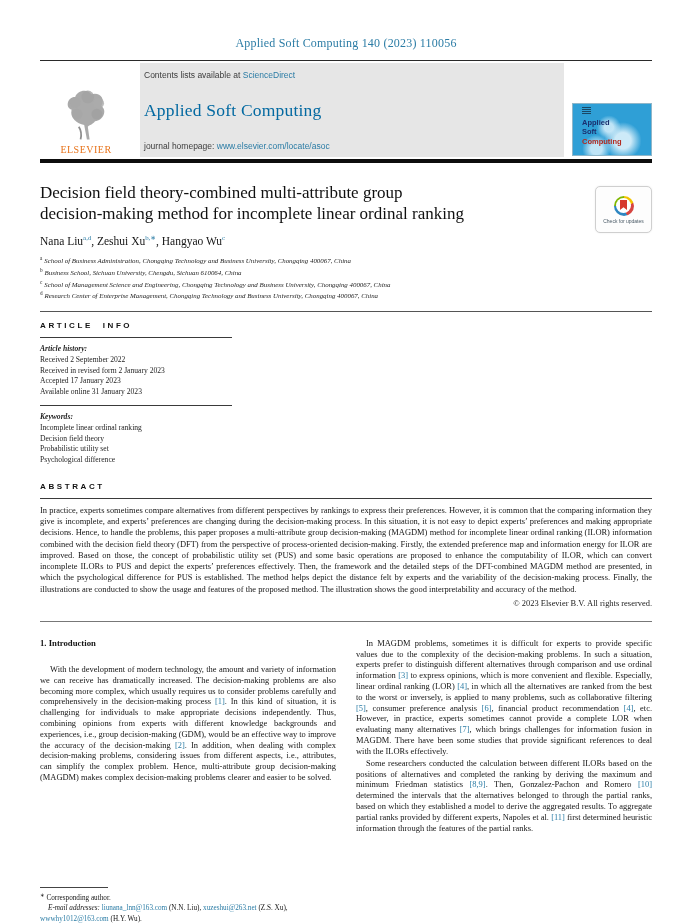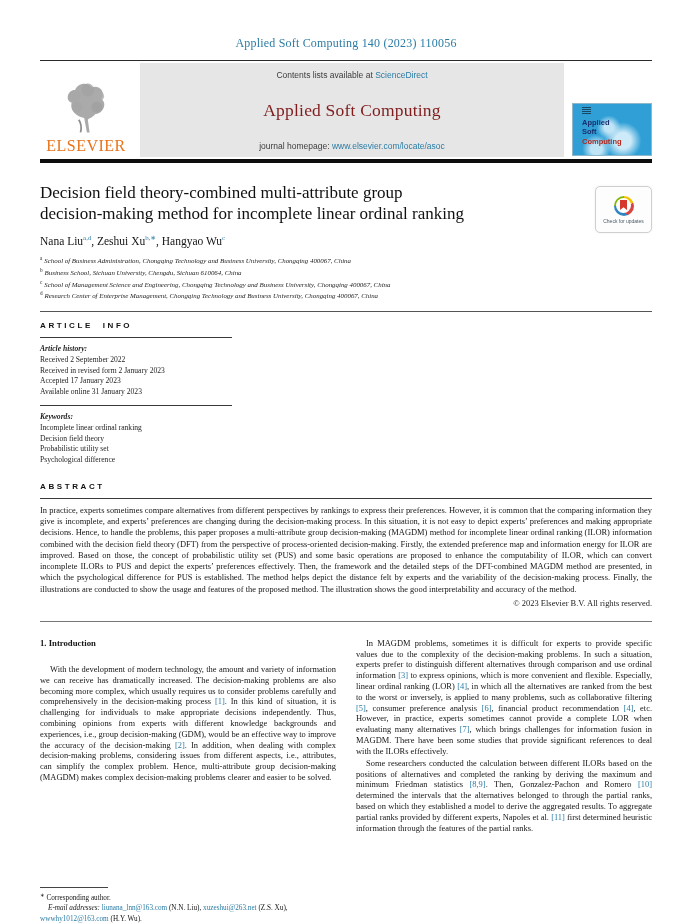--- a/index.html
+++ b/index.html
@@ -15,27 +15,27 @@
 
   
   .jref { padding-top:36px; text-align:center; font-size:12px; color:#2b7ca5; letter-spacing:.2px; }
   .rule-thin  { border-top:1px solid #2a2a2a; margin-top:9px; }
   .rule-black-thick { height:3.5px; background:#0d0d0d; margin-top:2px; }
 
   
   .header-band { display:flex; margin-top:2px; height:94px; align-items:stretch; }
   .logo-col { width:92px; display:flex; flex-direction:column; align-items:center; justify-content:flex-end; padding-bottom:2px; }
   .logo-col svg { display:block; }
-  .elsevier-word { font-size:16px; color:#e8731a; letter-spacing:.5px; margin-top:1px; font-family:"Liberation Serif",serif; }
+  .elsevier-word { font-size:10px; color:#e8731a; letter-spacing:.5px; margin-top:1px; font-family:"Liberation Serif",serif; }
   .banner {
     flex:1; background:#e6e6e6; margin:0 8px; padding:7px 4px 6px 4px;
-    display:flex; flex-direction:column; justify-content:space-between; text-align:center;
+    display:flex; flex-direction:column; justify-content:space-between; 
   }
   .banner-small { font-family:"Liberation Sans", sans-serif; font-size:8.5px; color:#3c3c3c; }
-  .banner-title { font-size:17.5px; color:#7f1d1d; letter-spacing:.2px; }
+  .banner-title { font-size:17.5px; color:#0369a1; letter-spacing:.2px; }
   .cover-col { width:80px; position:relative; }
   .cover {
     position:absolute; top:0; left:0; right:0; bottom:1px;
     border:1px solid #8fb6c9;
     background:
       radial-gradient(circle at 64% 72%, #cdeaf8 0 13%, rgba(205,234,248,0) 30%),
       radial-gradient(circle at 46% 46%, #bfe4f6 0 9%,  rgba(191,228,246,0) 24%),
       radial-gradient(circle at 30% 88%, #bfe4f6 0 8%,  rgba(191,228,246,0) 20%),
       #2f9fd6;
     padding:14px 0 0 9px;

